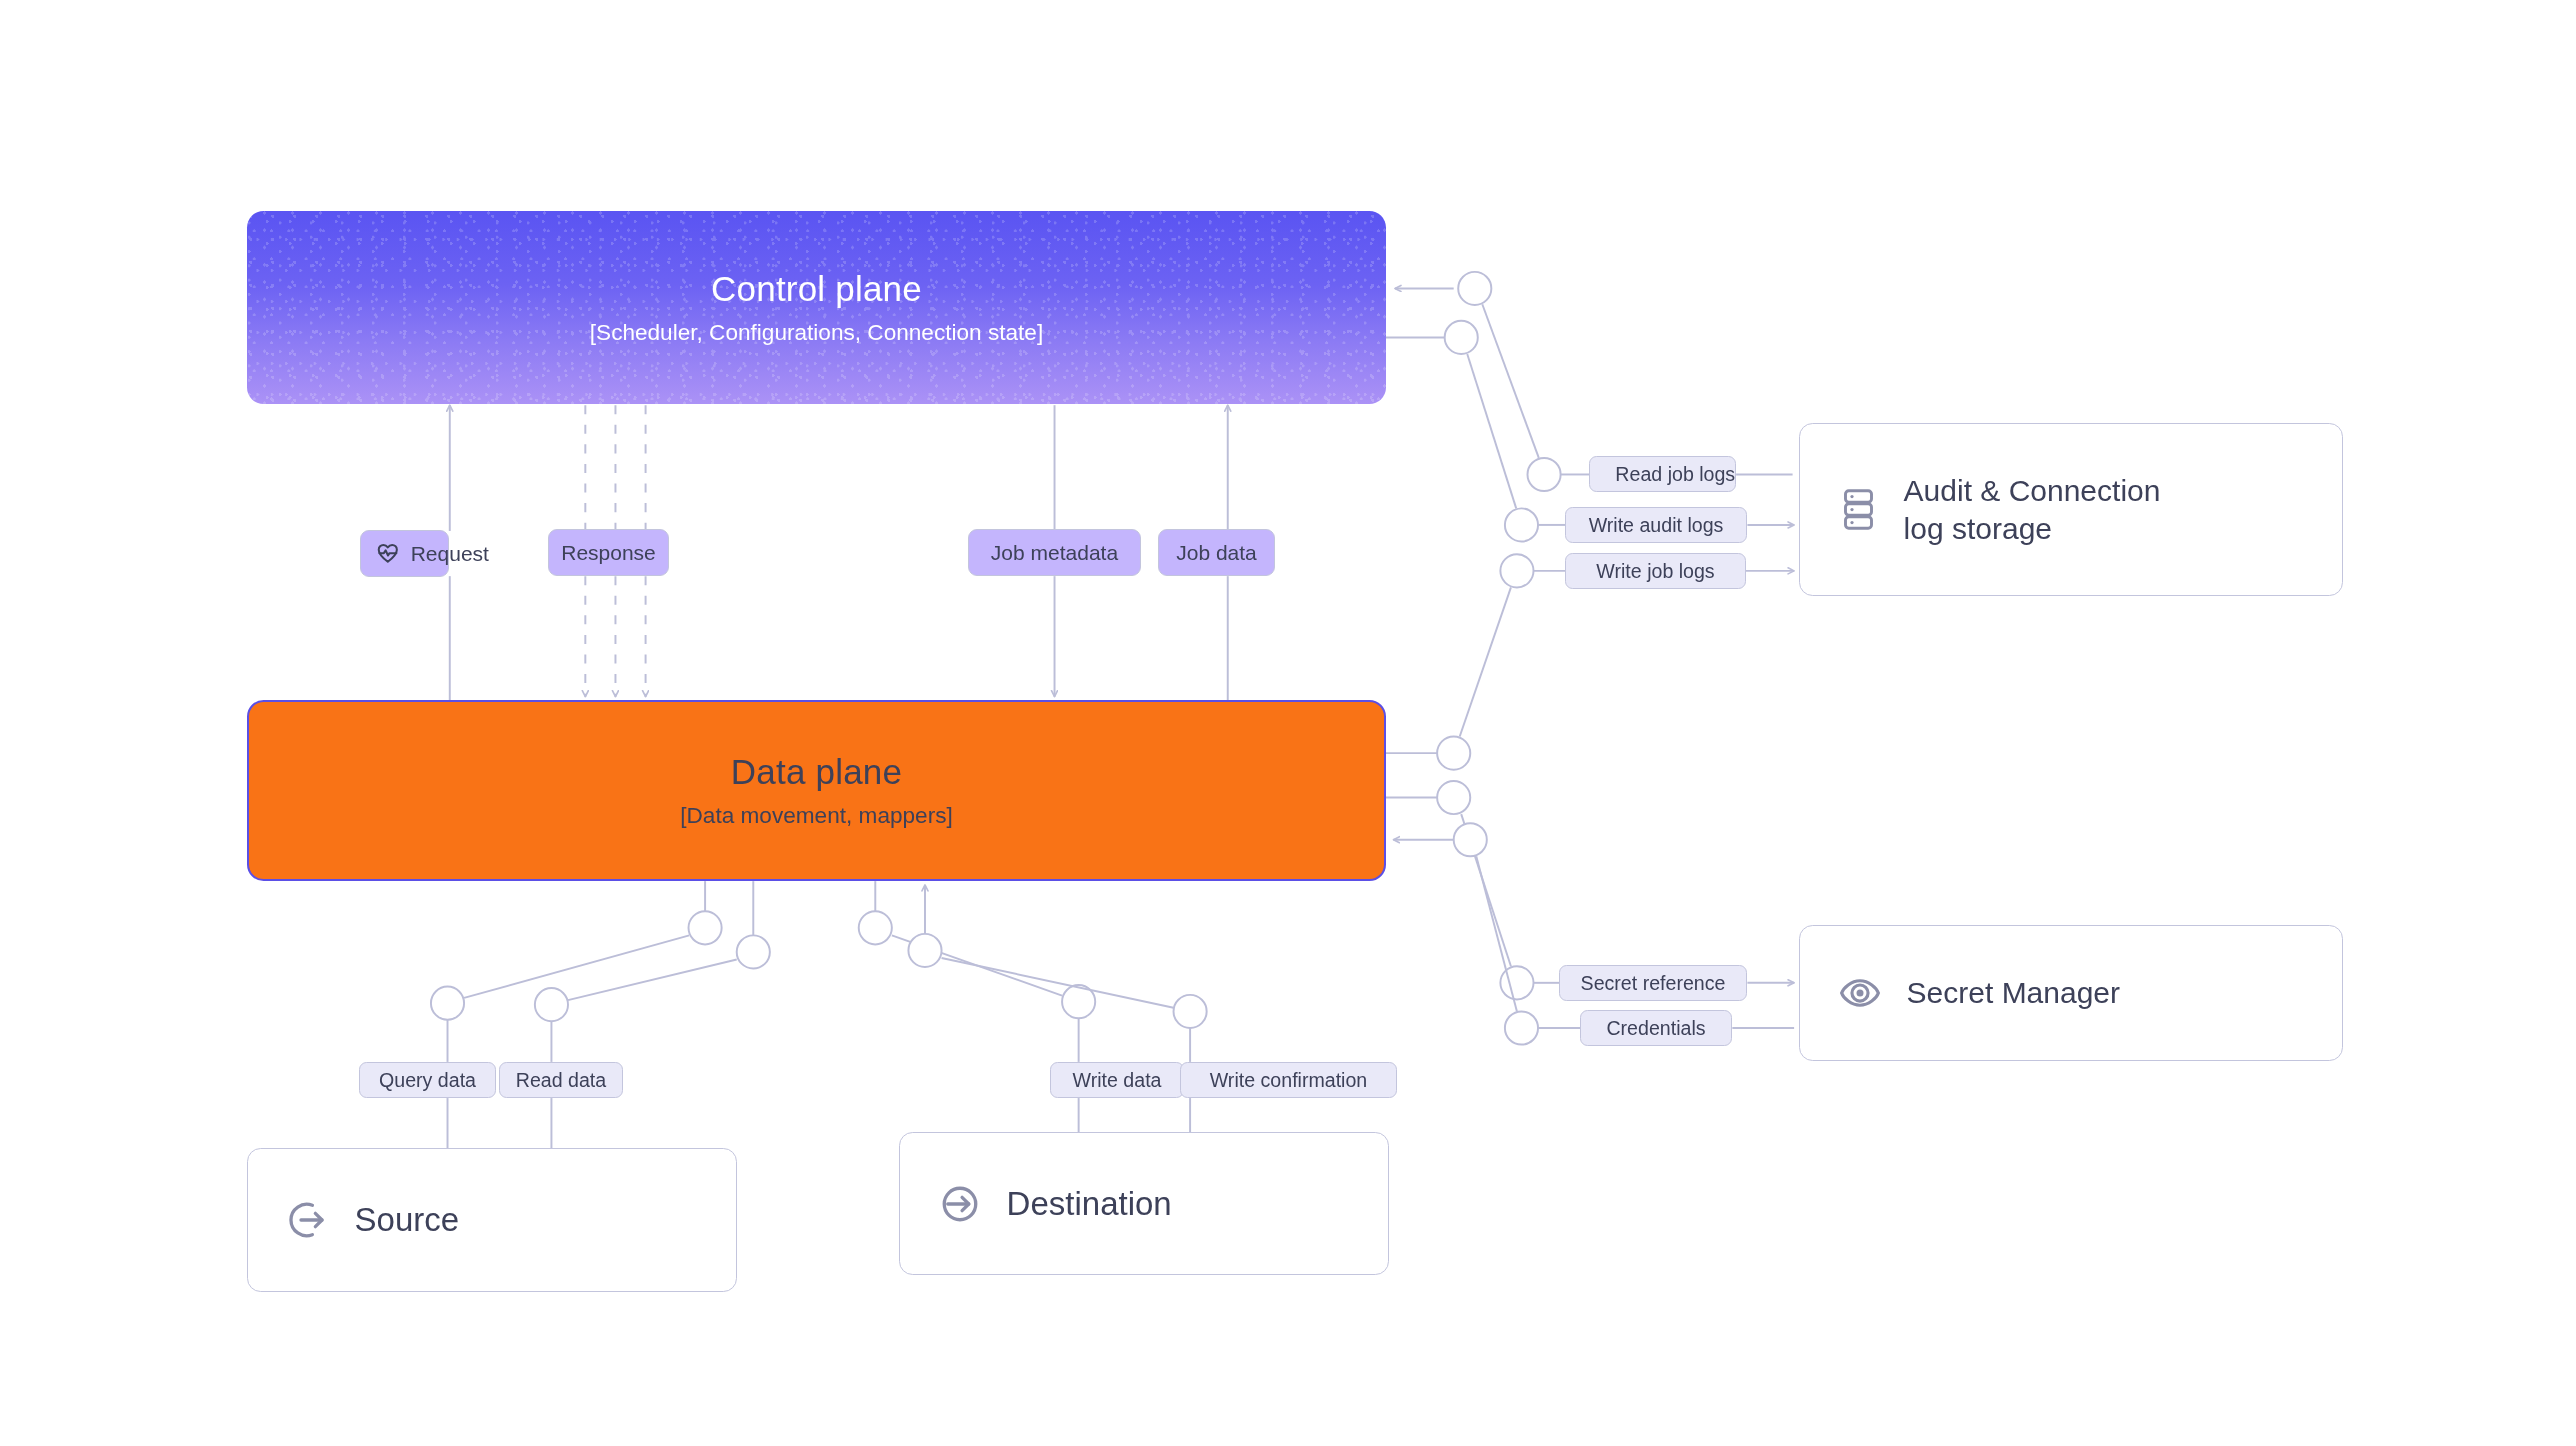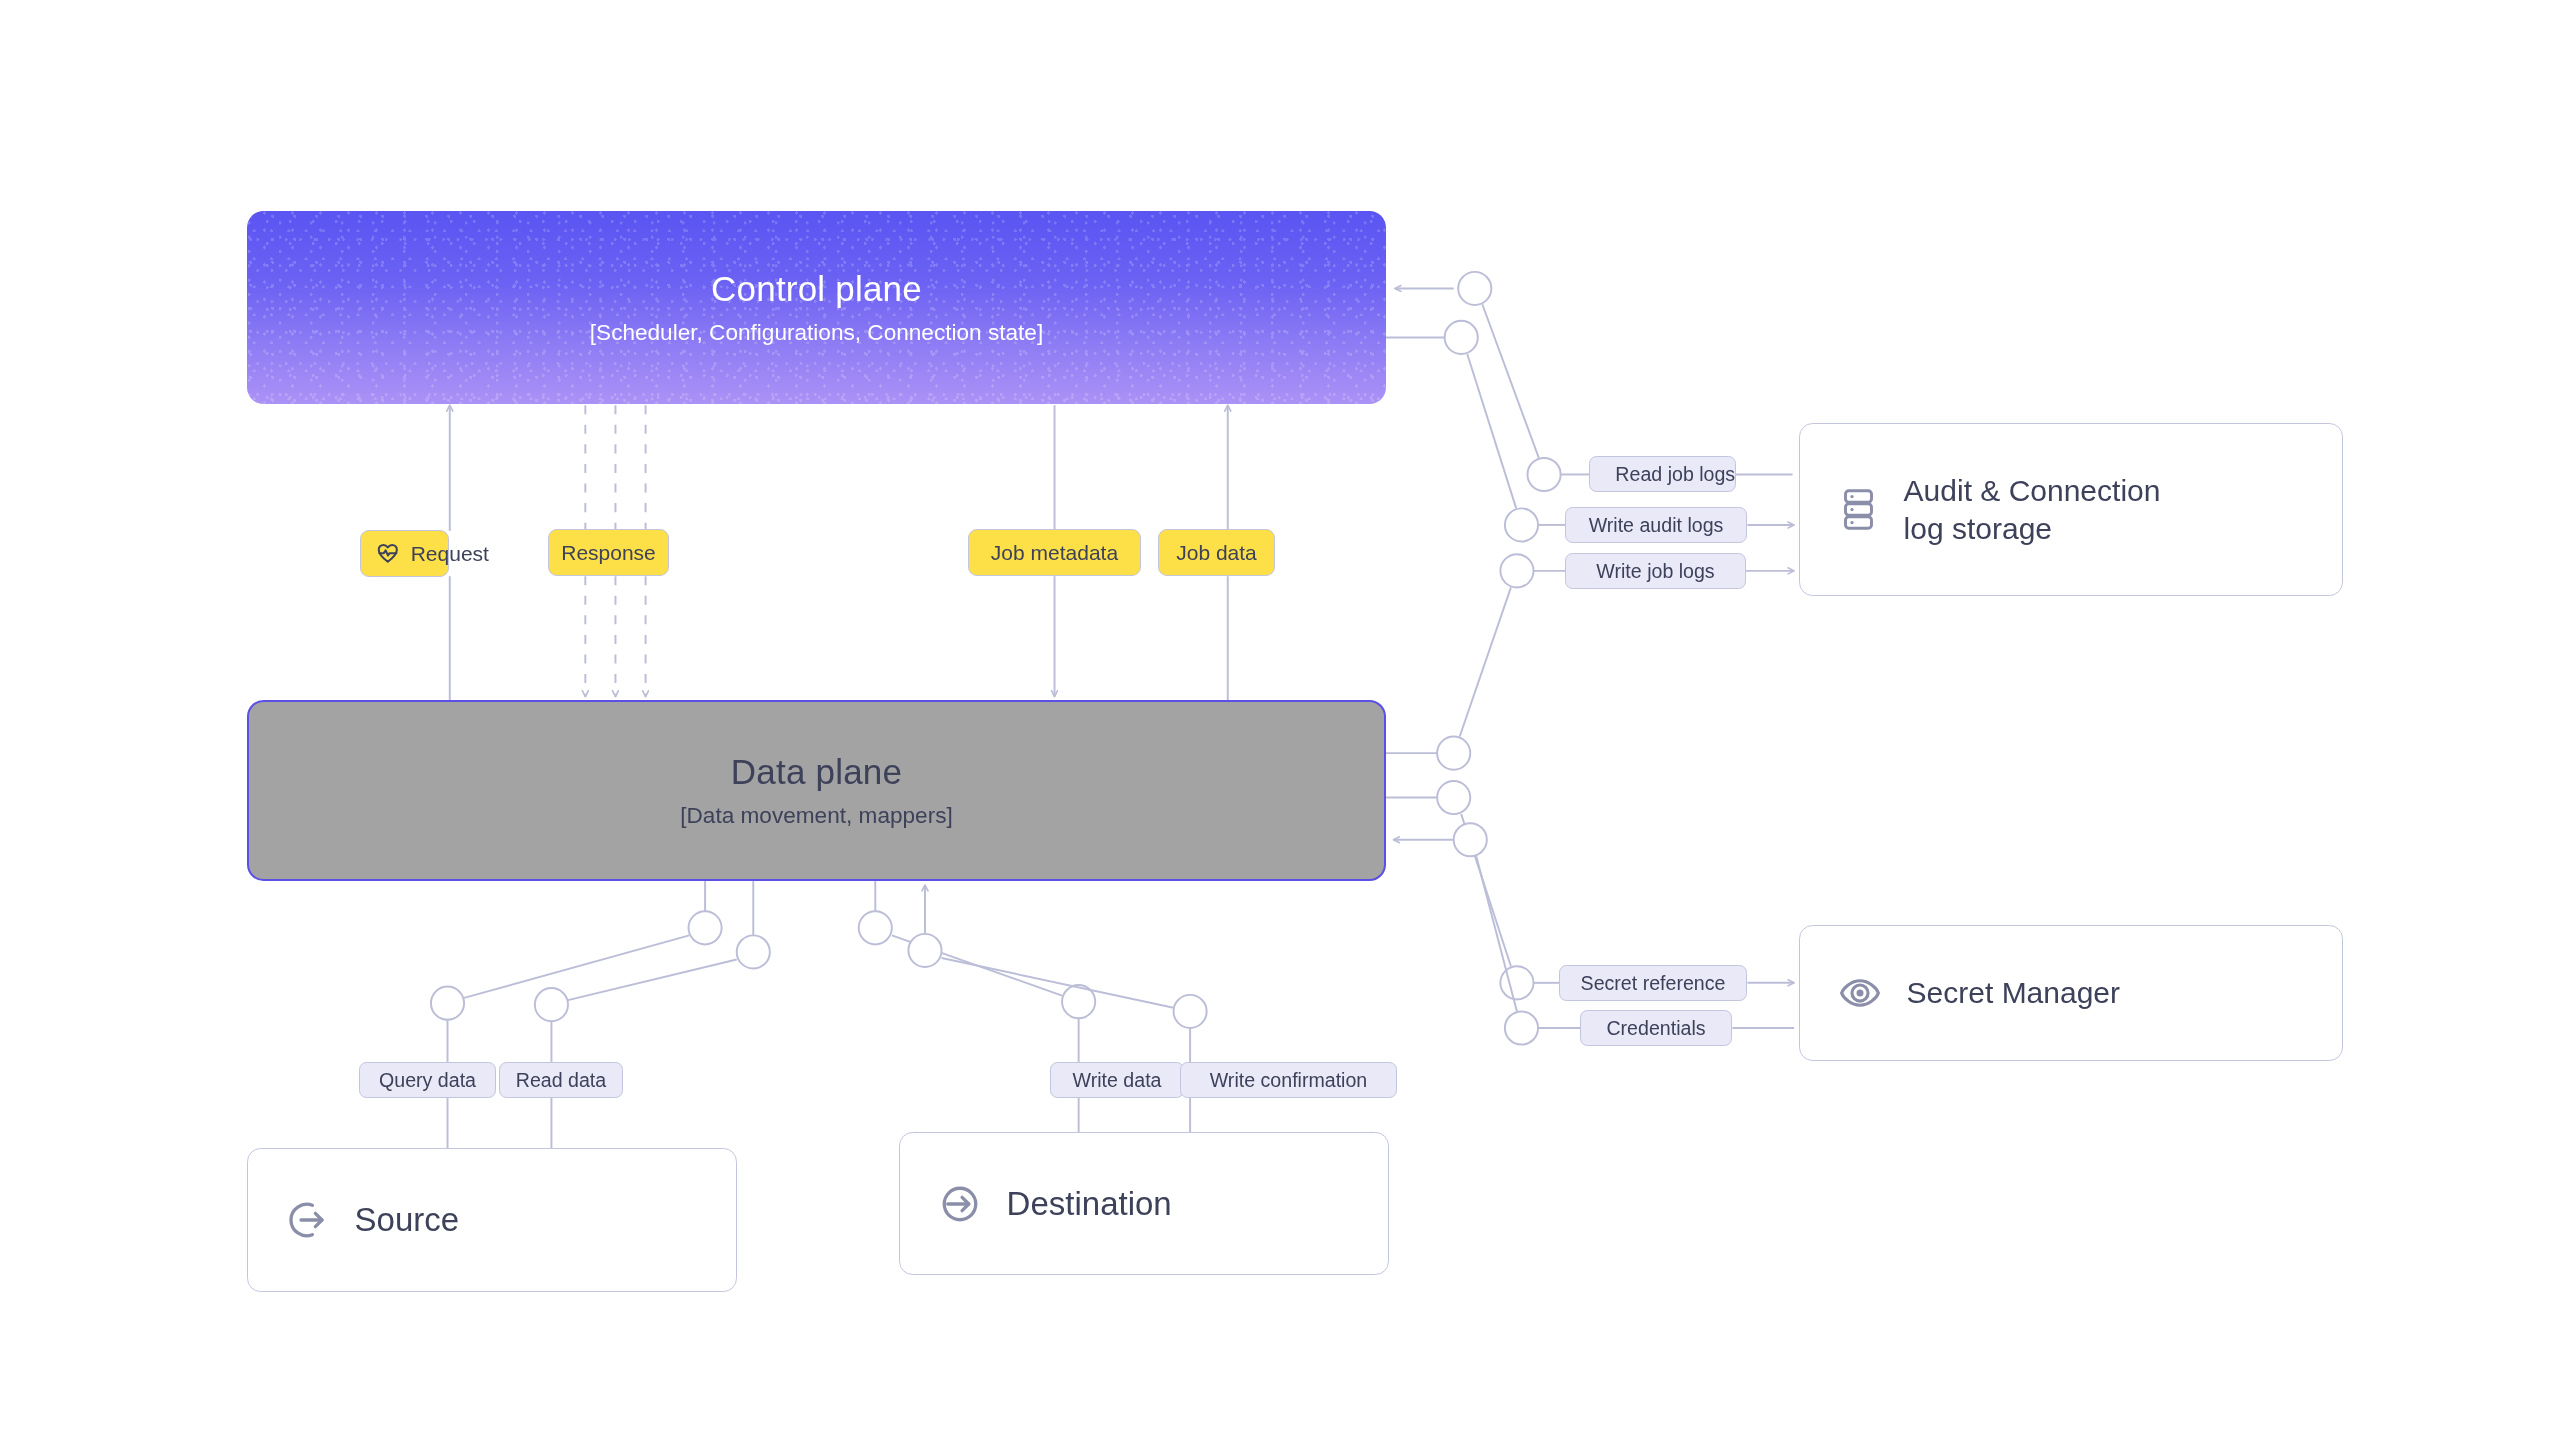--- a/index.html
+++ b/index.html
@@ -68,21 +68,21 @@
   .plane-sub {
     position: relative;
     color: #ffffff;
     font-size: 22.6px;
     font-weight: 400;
     margin-top: 10.5px;
   }
   #data-plane {
     left: 247px; top: 700px;
     width: 1139px; height: 181px;
-    background: #a3a3a3;
+    background: #f97316;
     border: 2.3px solid #5b4fe6;
     text-align: center;
   }
   #data-plane .plane-title { color: #3d4159; font-size: 35px; }
   #data-plane .plane-sub   { color: #3d4159; font-size: 22.6px; }
 
   
   .card {
     position: absolute;
     box-sizing: border-box;
@@ -105,21 +105,21 @@
   #source-card     { left: 247px;  top: 1132px; width: 490px; height: 144px; margin-top: 16px; }
   #destination-card{ left: 899px; top: 1132px; width: 490px; height: 143px; }
   #source-card .card-label, #destination-card .card-label { font-size: 33px; }
 
   .icon-svg { display: block; flex: none; }
 
   
   .node-label {
     position: absolute;
     box-sizing: border-box;
-    background: #fde047;
+    background: #c4b5fd;
     border: 1.5px solid #c3c5dd;
     border-radius: 9px;
     display: flex;
     align-items: center;
     justify-content: center;
     gap: 10.5px;
     padding: 0 13.6px;
     color: #3d4159;
     font-size: 21px;
     white-space: nowrap;

